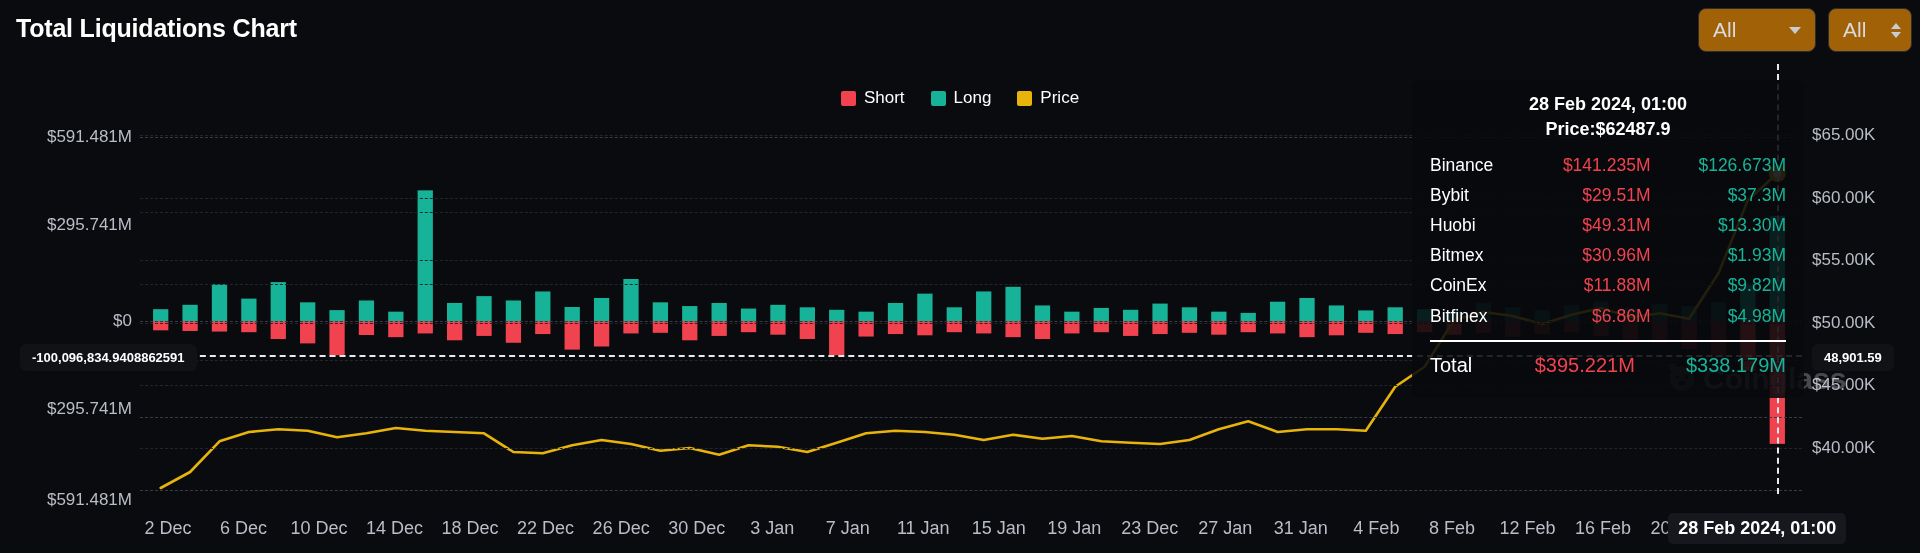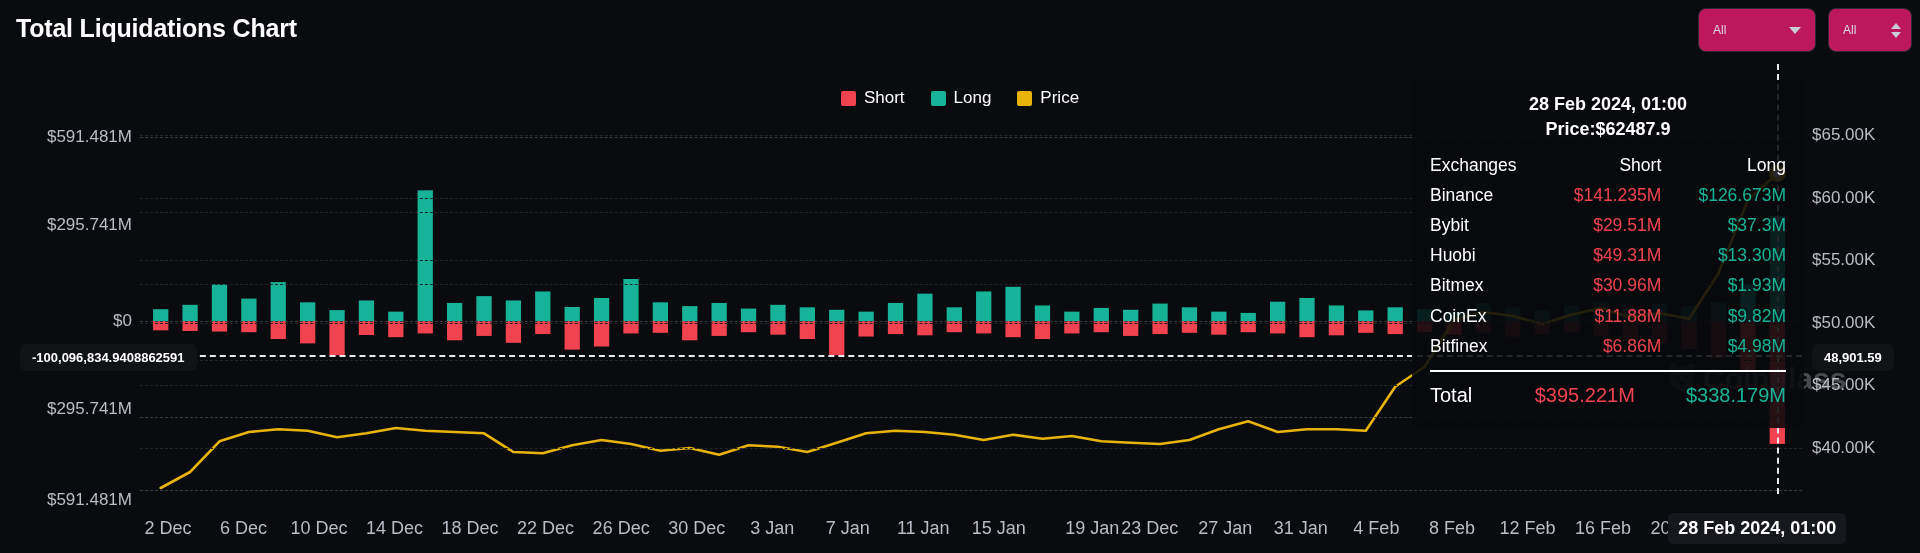--- a/index.html
+++ b/index.html
@@ -13,22 +13,22 @@
 
   
   .page-title {
     position: absolute; left: 16px; top: 14px;
     font-size: 25px; font-weight: bold; color: #ffffff;
     letter-spacing: -0.2px;
   }
   .controls { position: absolute; right: 8px; top: 8px; display: flex; gap: 12px; align-items: center; }
   .select-box {
     height: 44px; border: 1px solid #2a2d33; border-radius: 8px;
-    background: #be185d; display: flex; align-items: center;
-    padding: 0 14px; color: #d8dae0; font-size: 12px; cursor: pointer;
+    background: #a16207; display: flex; align-items: center;
+    padding: 0 14px; color: #d8dae0; font-size: 21px; cursor: pointer;
   }
   .select-box.wide { width: 118px; justify-content: space-between; }
   .select-box.narrow { width: 84px; justify-content: space-between; padding-right: 10px; }
   .chev-down { width: 0; height: 0; border-left: 6px solid transparent; border-right: 6px solid transparent; border-top: 7px solid #c9ccd2; }
   .stepper { display: flex; flex-direction: column; gap: 3px; align-items: center; }
   .stepper i { display: block; width: 0; height: 0; border-left: 5px solid transparent; border-right: 5px solid transparent; }
   .stepper i.up { border-bottom: 6px solid #c9ccd2; }
   .stepper i.dn { border-top: 6px solid #c9ccd2; }
 
   
@@ -273,21 +273,21 @@
       <div class="xtick" style="left: 319.048px; top: 518px;">10 Dec</div>
       <div class="xtick" style="left: 394.571px; top: 518px;">14 Dec</div>
       <div class="xtick" style="left: 470.095px; top: 518px;">18 Dec</div>
       <div class="xtick" style="left: 545.619px; top: 518px;">22 Dec</div>
       <div class="xtick" style="left: 621.143px; top: 518px;">26 Dec</div>
       <div class="xtick" style="left: 696.667px; top: 518px;">30 Dec</div>
       <div class="xtick" style="left: 772.19px; top: 518px;">3 Jan</div>
       <div class="xtick" style="left: 847.714px; top: 518px;">7 Jan</div>
       <div class="xtick" style="left: 923.238px; top: 518px;">11 Jan</div>
       <div class="xtick" style="left: 998.762px; top: 518px;">15 Jan</div>
-      <div class="xtick" style="left: 1074.29px; top: 518px; margin-left: 18px;">19 Jan</div>
+      <div class="xtick" style="left: 1074.29px; top: 518px;">19 Jan</div>
       <div class="xtick" style="left: 1149.81px; top: 518px;">23 Dec</div>
       <div class="xtick" style="left: 1225.33px; top: 518px;">27 Jan</div>
       <div class="xtick" style="left: 1300.86px; top: 518px;">31 Jan</div>
       <div class="xtick" style="left: 1376.38px; top: 518px;">4 Feb</div>
       <div class="xtick" style="left: 1451.9px; top: 518px;">8 Feb</div>
       <div class="xtick" style="left: 1527.43px; top: 518px;">12 Feb</div>
       <div class="xtick" style="left: 1602.95px; top: 518px;">16 Feb</div>
       <div class="xtick" style="left: 1678.48px; top: 518px;">20 Feb</div>
       <div class="xtick" style="left: 1754px; top: 518px;">24</div>
       <div class="xtick highlight" style="left: 1757.3px; top: 513px;">28 Feb 2024, 01:00</div>
@@ -304,25 +304,20 @@
   </div>
 
   <div class="value-pill" id="pill-left" style="left: 20px; top: 344px;">-100,096,834.9408862591</div>
   <div class="value-pill" id="pill-right" style="left: 1812px; top: 344px;">48,901.59</div>
 
   <div class="tooltip">
     <div class="tt-date">28 Feb 2024, 01:00</div>
     <div class="tt-price">Price:$62487.9</div>
     <table class="tt-table">
       <tbody id="tt-body">
-        <tr class="tt-head">
-          <td class="ex">Exchanges</td>
-          <td class="sh" style="color:#ffffff">Short</td>
-          <td class="lg" style="color:#ffffff">Long</td>
-        </tr>
       <tr>
             <td class="ex">Binance</td>
             <td class="sh">$141.235M</td>
             <td class="lg">$126.673M</td>
           </tr>
           <tr>
             <td class="ex">Bybit</td>
             <td class="sh">$29.51M</td>
             <td class="lg">$37.3M</td>
           </tr>

